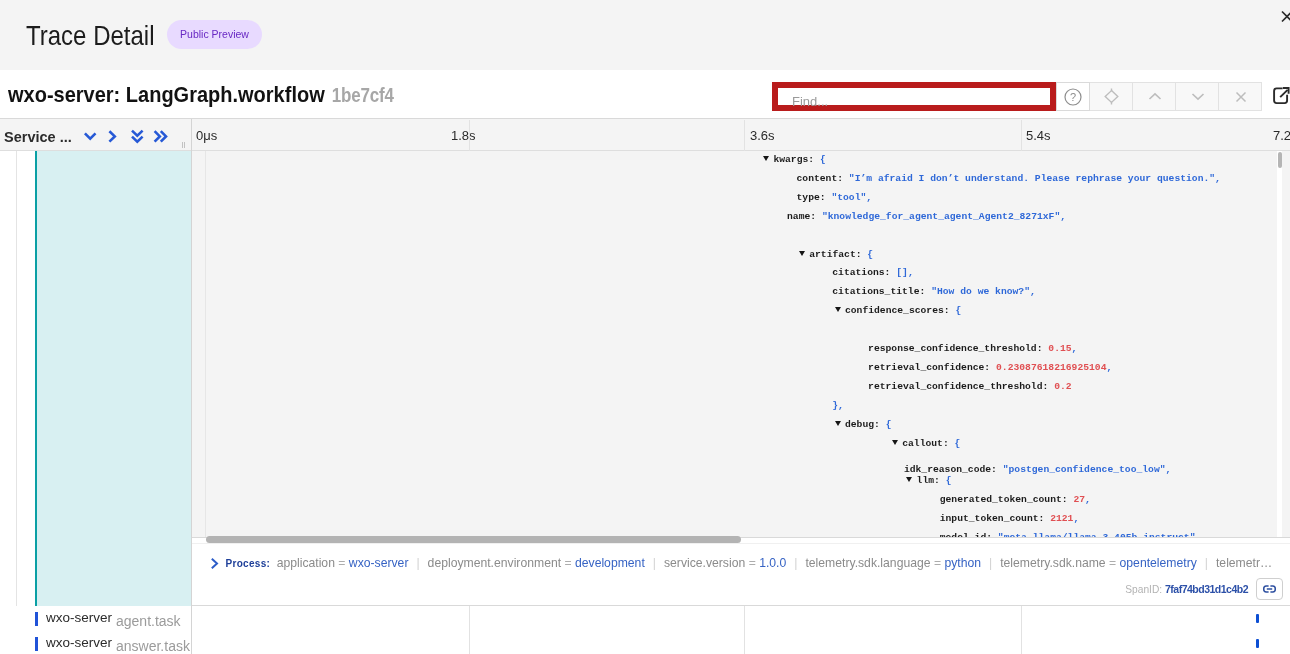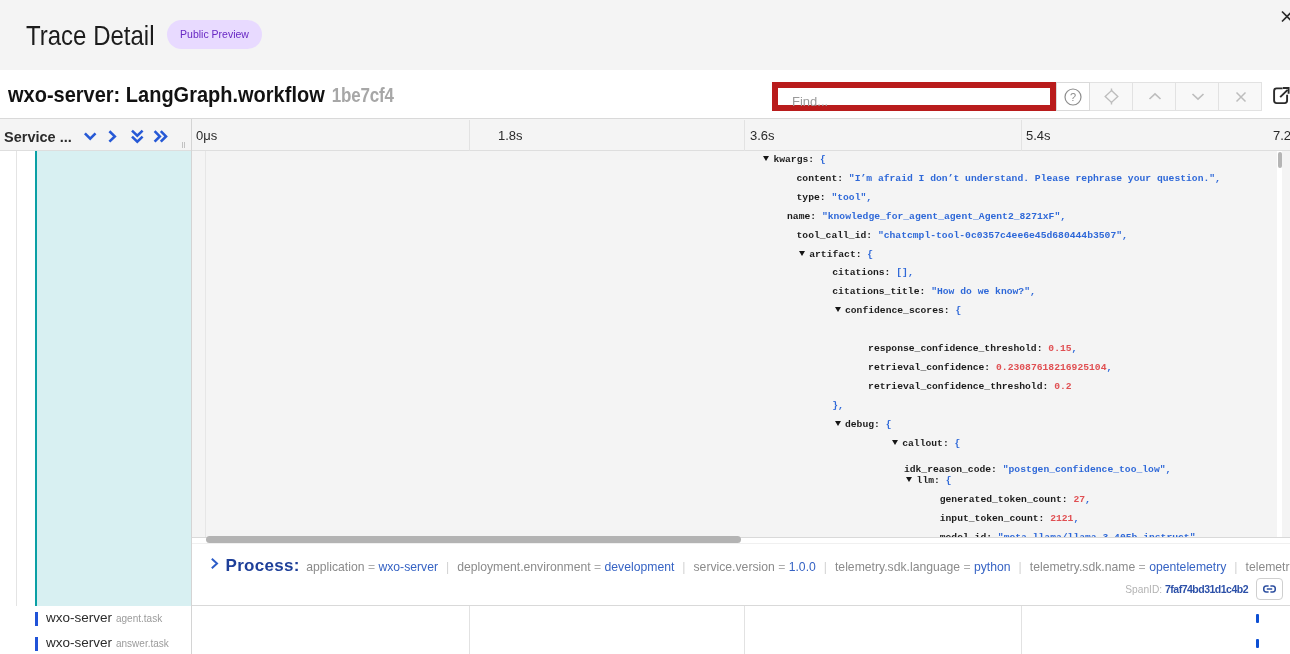--- a/index.html
+++ b/index.html
@@ -43,34 +43,34 @@
   
   #vtrack { position:absolute; left:1276.5px; top:151px; width:5.5px; height:386px; background:#fff; }
   #vthumb { position:absolute; left:1277.5px; top:152px; width:4px; height:16px; background:#b5b5b5; border-radius:2px; }
   #htrack { position:absolute; left:192px; top:536.5px; width:1098px; height:6px; background:#fff; border-top:1px solid #d9d9d9; }
   #hgray { position:absolute; left:192px; top:542.5px; width:1098px; height:2px; background:#f0f0f0; }
   #hthumb { position:absolute; left:206px; top:535.8px; width:535px; height:7px; background:#b3b3b3; border-radius:3.5px; }
 
   
   #procsec { position:absolute; left:192px; top:544px; width:1098px; height:62px; background:#fff; border-bottom:1px solid #d9d9d9; }
   #procrow { position:absolute; left:225.5px; top:555.5px; width:1064px; height:19px; font-size:12.2px; color:#8b8b8b; white-space:nowrap; overflow:hidden; }
-  #procrow b { color:#1e3f99; margin-right:6.5px; font-size:17px; letter-spacing:0.3px; }
+  #procrow b { color:#1e3f99; margin-right:6.5px; font-size:10px; letter-spacing:0.3px; }
   .tagk { color:#8b8b8b; }
   .tage { color:#adadad; }
   .tagv { color:#3663c4; }
   .tagd { color:#d2d2d2; margin:0 8px; }
   #spanidrow { position:absolute; right:42px; top:582.5px; font-size:10.2px; color:#b3b3b3; white-space:nowrap; }
   #spanidrow .sv { color:#2c50a8; font-weight:bold; font-size:10.5px; letter-spacing:-0.5px; }
   #linkbtn { position:absolute; left:1256px; top:578px; width:27px; height:22px; background:#fff; border:1px solid #cfcfcf; border-radius:4px; }
 
   
   .brow { position:absolute; left:0; width:1290px; height:25px; background:#fff; }
   .bbar { position:absolute; left:35px; top:6px; width:3.2px; height:14px; background:#2053d8; }
   .bname { position:absolute; left:46px; top:4px; font-size:13.5px; color:#2b2b2b; }
-  .btask { position:absolute; left:116px; top:7px; font-size:10px; color:#9b9b9b; }
+  .btask { position:absolute; left:116px; top:7px; font-size:14px; color:#9b9b9b; }
   .bdur { position:absolute; right:40px; top:6px; font-size:11.5px; color:#8d8d8d;margin-top:44px; }
   .dbar { position:absolute; left:1255.5px; top:7.5px; width:3.5px; height:9px; background:#0d4fd3; border-radius:1px; }
 </style>
 </head>
 <body>
 
   <div id="hdr">
     <h1>Trace Detail</h1>
     <div id="pill">Public Preview</div>
     <svg class="abs" style="left:1281px; top:10px;" width="12" height="13" viewBox="0 0 12 13">
@@ -111,21 +111,21 @@
 
   <svg class="abs" style="left:1272px; top:85px;" width="18" height="20" viewBox="0 0 18 20">
     <path d="M10.6 3.4 H4.6 Q2.1 3.4 2.1 5.9 V15.6 Q2.1 18.1 4.6 18.1 H12.6 Q15.1 18.1 15.1 15.6 V9.8" fill="none" stroke="#2b2b2b" stroke-width="1.9"></path>
     <path d="M8.2 12.2 L15.6 4.8" stroke="#2b2b2b" stroke-width="1.9"></path>
     <path d="M10.9 3.0 H16.6 V8.7" fill="none" stroke="#2b2b2b" stroke-width="1.9"></path>
   </svg>
 
   <div id="theader">
     <div id="svclabel">Service ...</div>
     <div class="tlab" style="left:196px;">0μs</div>
-    <div class="tlab" style="left:498px;">1.8s</div>
+    <div class="tlab" style="left:451px;">1.8s</div>
     <div class="tlab" style="left:750px;">3.6s</div>
     <div class="tlab" style="left:1026px;">5.4s</div>
     <div class="tlab" style="left:1273px;">7.2s</div>
   </div>
   <div class="grid" style="left:469px; top:120px; height:31px;"></div>
   <div class="grid" style="left:744px; top:120px; height:31px;"></div>
   <div class="grid" style="left:1021px; top:120px; height:31px;"></div>
 
   <svg class="abs" style="left:80px; top:128px;" width="90" height="18" viewBox="0 0 90 18">
     <g fill="none" stroke="#2659d6" stroke-width="2.6">
@@ -141,21 +141,20 @@
   <div id="vdivider"></div>
 
   <div id="indent1"></div>
   <div id="cyanband"></div>
   <div id="jsonbg2"></div>
   <div id="jsonpanel">
     <div class="jl" style="left:571.2px; top:-1.0px;"><span class="tri"></span><span class="jk">kwargs: </span><span class="jb">{</span></div>
     <div class="jl" style="left:604.5px; top:17.9px;"><span class="jk">content: </span><span class="jb">"I’m afraid I don’t understand. Please rephrase your question.",</span></div>
     <div class="jl" style="left:604.5px; top:36.8px;"><span class="jk">type: </span><span class="jb">"tool",</span></div>
     <div class="jl" style="left:595px; top:55.7px;"><span class="jk">name: </span><span class="jb">"knowledge_for_agent_agent_Agent2_8271xF",</span></div>
-    <div class="jl" style="left:604.5px; top:74.6px;"><span class="jk">tool_call_id: </span><span class="jb">"chatcmpl-tool-0c0357c4ee6e45d680444b3507",</span></div>
     <div class="jl" style="left:607.0px; top:93.5px;"><span class="tri"></span><span class="jk">artifact: </span><span class="jb">{</span></div>
     <div class="jl" style="left:640.3px; top:112.4px;"><span class="jk">citations: </span><span class="jb">[],</span></div>
     <div class="jl" style="left:640.3px; top:131.3px;"><span class="jk">citations_title: </span><span class="jb">"How do we know?",</span></div>
     <div class="jl" style="left:642.8px; top:150.2px;"><span class="tri"></span><span class="jk">confidence_scores: </span><span class="jb">{</span></div>
     <div class="jl" style="left:676.1px; top:188.0px;"><span class="jk">response_confidence_threshold: </span><span class="jr">0.15</span><span class="jb">,</span></div>
     <div class="jl" style="left:676.1px; top:206.9px;"><span class="jk">retrieval_confidence: </span><span class="jr">0.23087618216925104</span><span class="jb">,</span></div>
     <div class="jl" style="left:676.1px; top:225.8px;"><span class="jk">retrieval_confidence_threshold: </span><span class="jr">0.2</span></div>
     <div class="jl" style="left:640.3px; top:244.7px;"><span class="jb">},</span></div>
     <div class="jl" style="left:642.8px; top:263.6px;"><span class="tri"></span><span class="jk">debug: </span><span class="jb">{</span></div>
     <div class="jl" style="left:700px; top:282.5px;"><span class="tri"></span><span class="jk">callout: </span><span class="jb">{</span></div>

